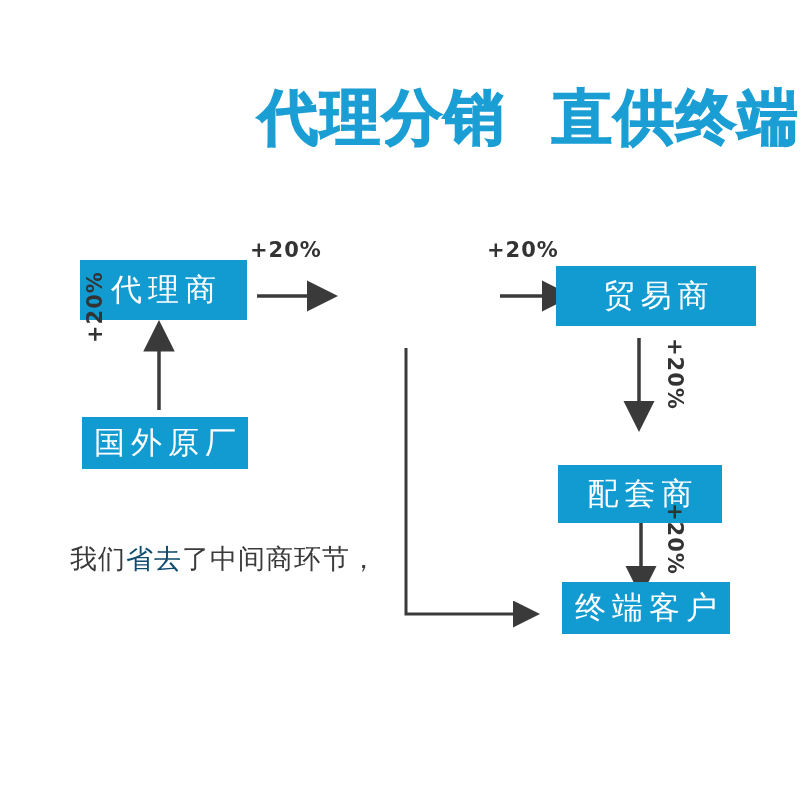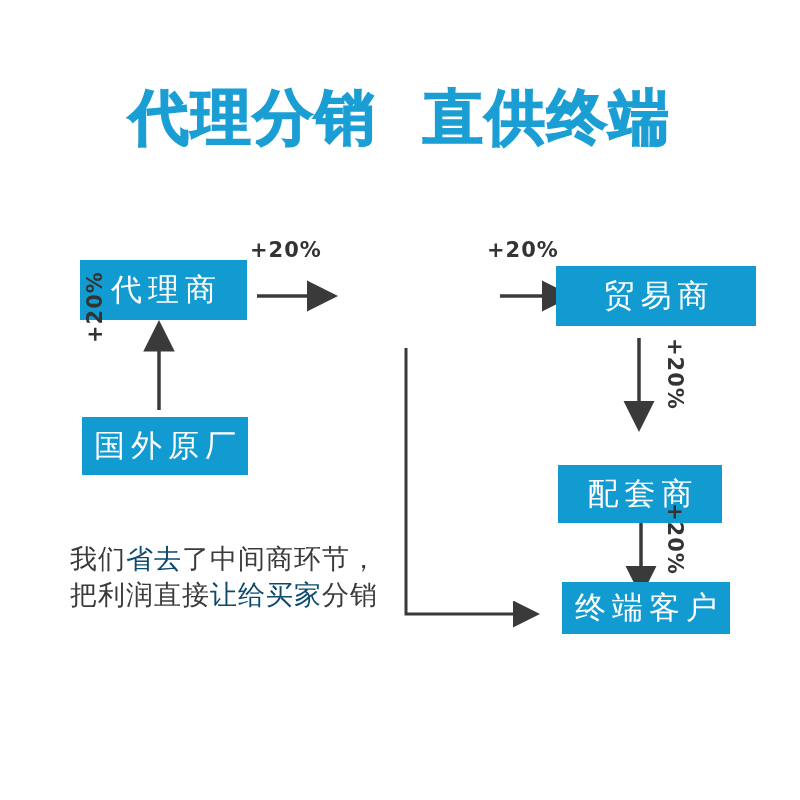--- a/index.html
+++ b/index.html
@@ -8,21 +8,21 @@
     background:#ffffff;
     font-family:"DejaVu Sans","Liberation Sans",sans-serif;
     overflow:hidden;
   }
   #canvas{position:relative;width:800px;height:800px;}
 
   
   .title{
     position:absolute;
     left:0;top:78px;width:800px;
-    text-align:center;
+    text-align:right;
     font-size:60px;
     font-weight:bold;
     letter-spacing:2px;
     color:#1a9ed4;
     font-family:"DejaVu Sans","Liberation Sans",sans-serif;
     white-space:pre;
     -webkit-text-stroke:1.5px #1a9ed4;
   }
 
   
@@ -36,21 +36,21 @@
     font-size:31px;
     font-weight:500;
     letter-spacing:6px;
     text-indent:6px;
     font-family:"DejaVu Sans","Liberation Sans",sans-serif;
     box-sizing:border-box;
   }
   #node-agent      {left:80px; top:260px; width:167px; height:60px;}
   #node-distributor{left:322px;top:266px; width:168px; height:60px;}
   #node-trader     {left:556px;top:266px; width:200px; height:60px;}
-  #node-factory    {left:82px; top:417px; width:166px; height:58px;}
+  #node-factory    {left:82px; top:417px; width:166px; height:52px;}
   #node-supplier   {left:558px;top:417px; width:164px; height:58px;margin-top:48px;}
   #node-customer   {left:562px;top:582px; width:168px; height:52px;}
 
   
   #wires{position:absolute;left:0;top:0;width:800px;height:800px;}
 
   
   .pct{
     position:absolute;
     font-size:21px;
@@ -124,16 +124,15 @@
   <div class="node" id="node-customer">终端客户</div>
 
   <div class="pct" id="pct-a">+20%</div>
   <div class="pct" id="pct-b">+20%</div>
   <div class="pct" id="pct-left">+20%</div>
   <div class="pct" id="pct-right">+20%</div>
   <div class="pct" id="pct-right2" style="left:687px;top:503px;transform:rotate(90deg);transform-origin:left top;">+20%</div>
 
   <div class="para">
     <div><span>我们</span><span class="hl">省去</span><span>了中间商环节，</span></div>
-    <div><span>把利润直接</span><span class="hl">让给买家</span><span>分销</span></div>
   </div>
 
 </div>
 
 </body></html>

